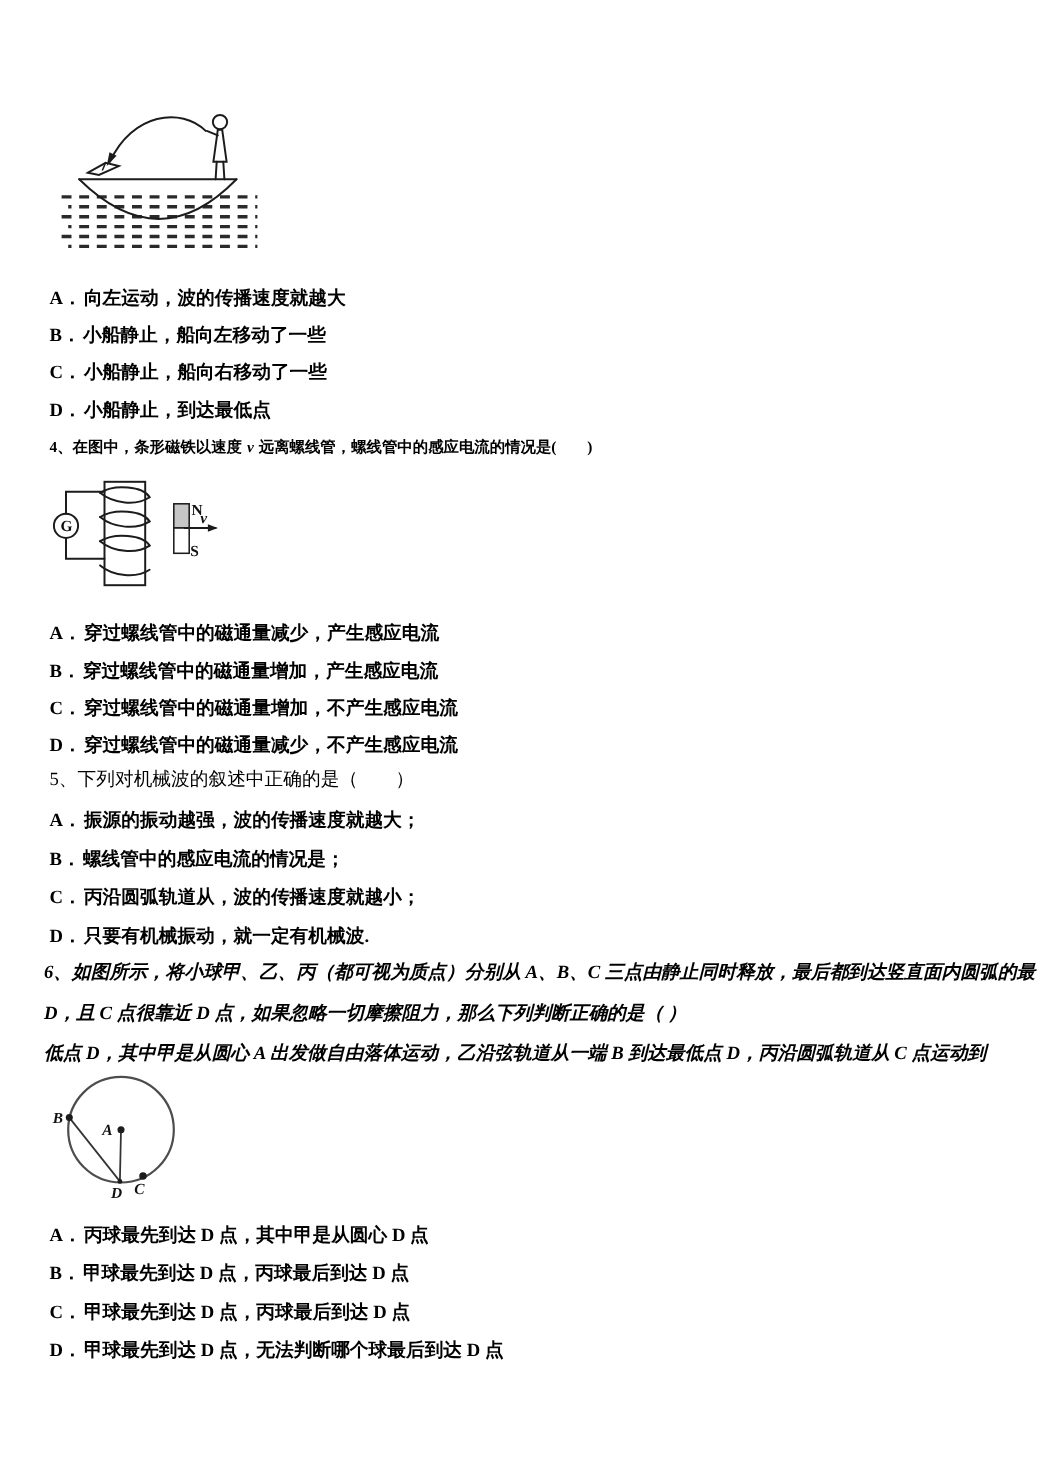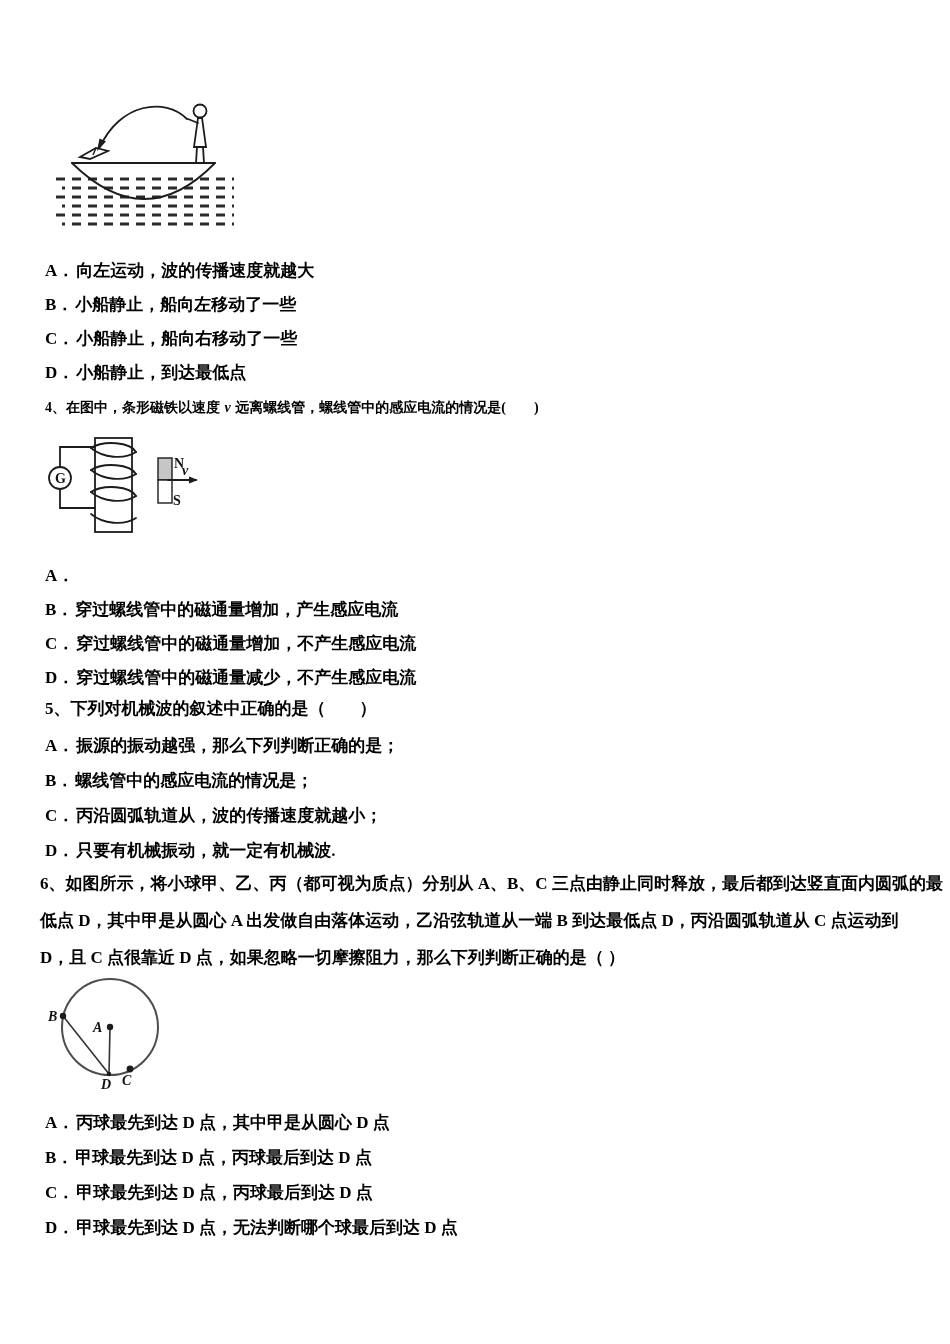--- a/index.html
+++ b/index.html
@@ -7,23 +7,23 @@
     position:relative;width:950px;height:1344px;background:#ffffff;
     font-family:"Liberation Serif","DejaVu Serif",serif;color:#000;overflow:hidden;
   }
   .blk{position:absolute;}
   .row{height:34px;display:flex;align-items:center;font-size:17px;font-weight:600;white-space:nowrap;}
   .rows35 .row{height:35px;}
   .letter{font-weight:700;margin-right:2px;}
   .opt-text{font-weight:600;}
   .stem{font-size:14px;font-weight:600;white-space:nowrap;height:24px;line-height:24px;}
   .stem .italic-v{font-style:italic;font-weight:700;padding:0 1px;}
-  #q5-blk .stem-row{height:30px;line-height:30px;font-size:17px;font-weight:700;white-space:nowrap;}
+  #q5-blk .stem-row{height:30px;line-height:30px;font-size:17px;font-weight:400;white-space:nowrap;}
   #q5-blk .opts{margin-top:4px;}
-  #q6-stem .line{height:37px;line-height:37px;font-size:17px;font-weight:600;white-space:nowrap;}
+  #q6-stem .line{height:37px;line-height:37px;font-size:17px;font-weight:600;white-space:nowrap;font-style:italic;}
   svg{display:block;}
   svg .stroke{stroke:#1c1c1c;stroke-width:1.8;fill:none;stroke-linecap:round;}
   svg .thin{stroke:#1c1c1c;stroke-width:1.4;fill:none;}
   svg .fillb{fill:#1c1c1c;stroke:none;}
   svg text{font-family:"Liberation Serif","DejaVu Serif",serif;font-weight:700;fill:#111;}
   svg .lab{font-size:14px;}
   svg .ital{font-style:italic;}
   .water line{stroke:#2a2a2a;stroke-width:3.1;}
 </style>
 </head>
@@ -112,61 +112,62 @@
     <g>
       <line class="stroke" x1="120" y1="50" x2="148" y2="50"></line>
       <path class="fillb" d="M150,50 L141,46.5 L141,53.5 Z"></path>
       <text class="lab ital" x="134" y="45" font-size="12">v</text>
     </g>
   </svg>
 
   <div class="blk" style="left:45px;top:558px">
     <div class="row">
         <span class="letter">A．</span>
+        <span class="opt-text">穿过螺线管中的磁通量减少，产生感应电流</span>
       </div>
     <div class="row">
         <span class="letter">B．</span>
         <span class="opt-text">穿过螺线管中的磁通量增加，产生感应电流</span>
       </div>
     <div class="row">
         <span class="letter">C．</span>
         <span class="opt-text">穿过螺线管中的磁通量增加，不产生感应电流</span>
       </div>
     <div class="row">
         <span class="letter">D．</span>
         <span class="opt-text">穿过螺线管中的磁通量减少，不产生感应电流</span>
       </div>
   </div>
 
   <div class="blk" style="left:45px;top:694px" id="q5-blk">
     <div class="stem-row">5、下列对机械波的叙述中正确的是（　　）</div>
     <div class="opts rows35">
       <div class="row">
           <span class="letter">A．</span>
-          <span class="opt-text">振源的振动越强，那么下列判断正确的是；</span>
+          <span class="opt-text">振源的振动越强，波的传播速度就越大；</span>
         </div>
       <div class="row">
           <span class="letter">B．</span>
           <span class="opt-text">螺线管中的感应电流的情况是；</span>
         </div>
       <div class="row">
           <span class="letter">C．</span>
           <span class="opt-text">丙沿圆弧轨道从，波的传播速度就越小；</span>
         </div>
       <div class="row">
           <span class="letter">D．</span>
           <span class="opt-text">只要有机械振动，就一定有机械波.</span>
         </div>
     </div>
   </div>
 
   <div class="blk" style="left:40px;top:865px;width:895px" id="q6-stem">
     <div class="line">6、如图所示，将小球甲、乙、丙（都可视为质点）分别从 A、B、C 三点由静止同时释放，最后都到达竖直面内圆弧的最</div>
+    <div class="line">D，且 C 点很靠近 D 点，如果忽略一切摩擦阻力，那么下列判断正确的是（  ）</div>
     <div class="line">低点 D，其中甲是从圆心 A 出发做自由落体运动，乙沿弦轨道从一端 B 到达最低点 D，丙沿圆弧轨道从 C 点运动到</div>
-    <div class="line">D，且 C 点很靠近 D 点，如果忽略一切摩擦阻力，那么下列判断正确的是（  ）</div>
   </div>
 
   <svg class="blk" style="left:35px;top:972px" width="150" height="125" viewBox="0 0 150 125">
     <circle cx="75" cy="55" r="48" fill="none" stroke="#4d4d4d" stroke-width="2"></circle>
     <g>
       <line x1="28" y1="44" x2="74" y2="102" stroke="#333" stroke-width="1.6"></line>
     </g>
     <g>
       <line x1="75" y1="55" x2="74" y2="102" stroke="#333" stroke-width="1.6"></line>
     </g>

